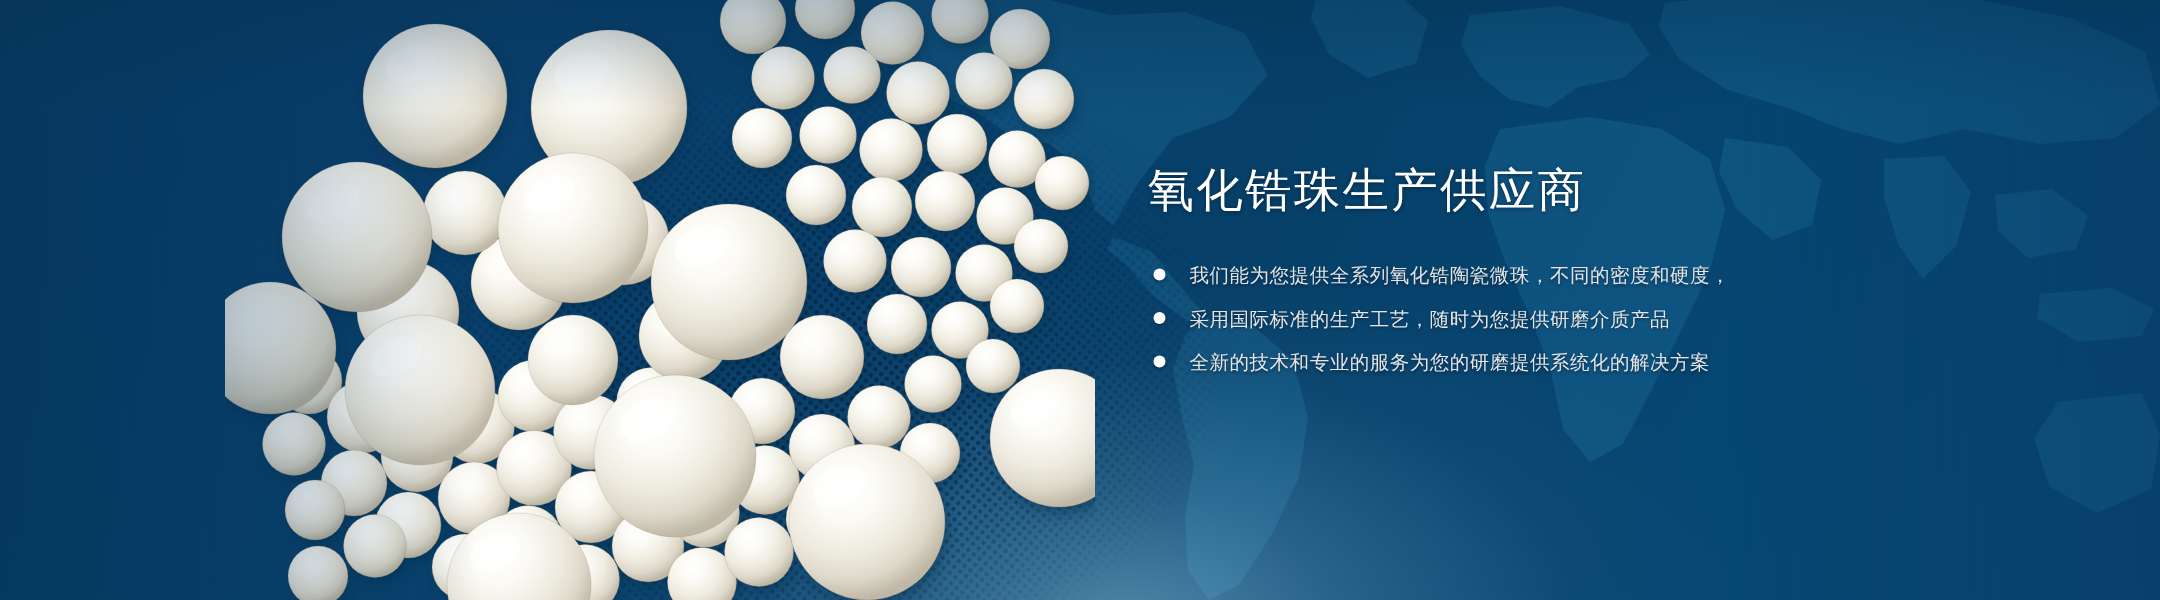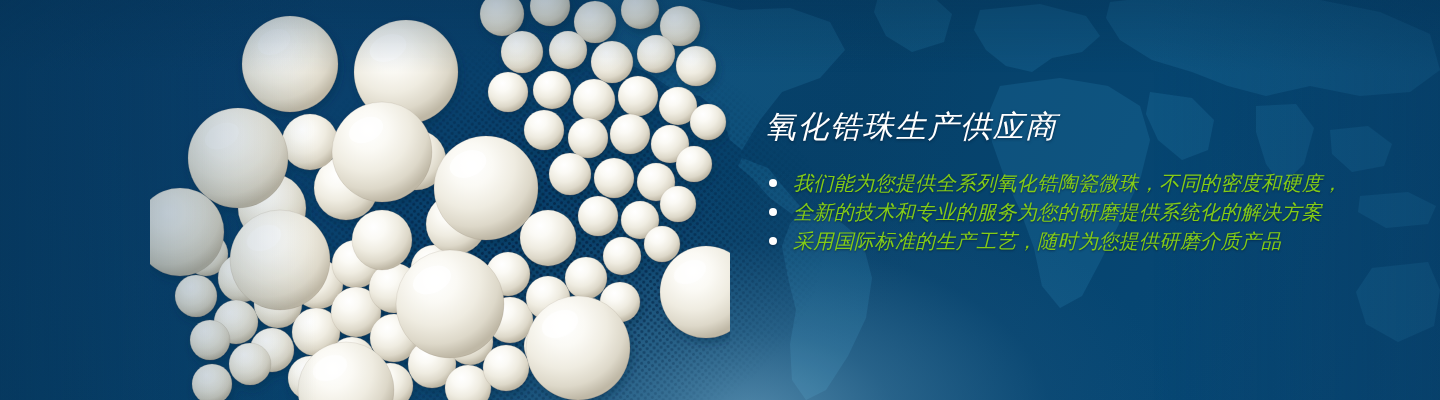--- a/index.html
+++ b/index.html
@@ -10,21 +10,20 @@
   }
   * { box-sizing: border-box; }
 
   .banner {
     position: relative;
     width: 1440px;
     height: 400px;
     overflow: hidden;
     font-family: "Liberation Sans", "DejaVu Sans", sans-serif;
     background: #07446f;
-    font-style: italic;
   }
 
   
   .bg-base {
     position: absolute;
     inset: 0;
     background:
       radial-gradient(ellipse 520px 300px at 52% 104%,
           rgba(104,158,190,0.75) 0%,
           rgba(80,136,172,0.45) 28%,
@@ -104,22 +103,22 @@
     white-space: nowrap;
   }
   .bullets {
     list-style: none;
     margin: 0;
     padding: 0;
   }
   .bullet {
     position: relative;
     padding-left: 28px;
-    color: #84cc16;
-    font-size: 20px;
+    color: #e5e5e5;
+    font-size: 13px;
     line-height: 25px;
     letter-spacing: 0.35px;
     margin-bottom: 4px;
     text-shadow: 0 1px 2px rgba(0,16,36,0.5);
   }
   .bullet:last-child { margin-bottom: 0; }
   .bullet-dot {
     position: absolute;
     left: 4px;
     top: 8.5px;
@@ -324,24 +323,24 @@
 
     <ul class="bullets">
 
       <li class="bullet">
         <span class="bullet-dot"></span>
         <span class="bullet-text">我们能为您提供全系列氧化锆陶瓷微珠，不同的密度和硬度，</span>
       </li>
 
       <li class="bullet">
         <span class="bullet-dot"></span>
+        <span class="bullet-text">采用国际标准的生产工艺，随时为您提供研磨介质产品</span>
+      </li>
+
+      <li class="bullet">
+        <span class="bullet-dot"></span>
         <span class="bullet-text">全新的技术和专业的服务为您的研磨提供系统化的解决方案</span>
       </li>
 
-      <li class="bullet">
-        <span class="bullet-dot"></span>
-        <span class="bullet-text">采用国际标准的生产工艺，随时为您提供研磨介质产品</span>
-      </li>
-
     </ul>
   </div>
 
 </div>
 
 </body></html>

